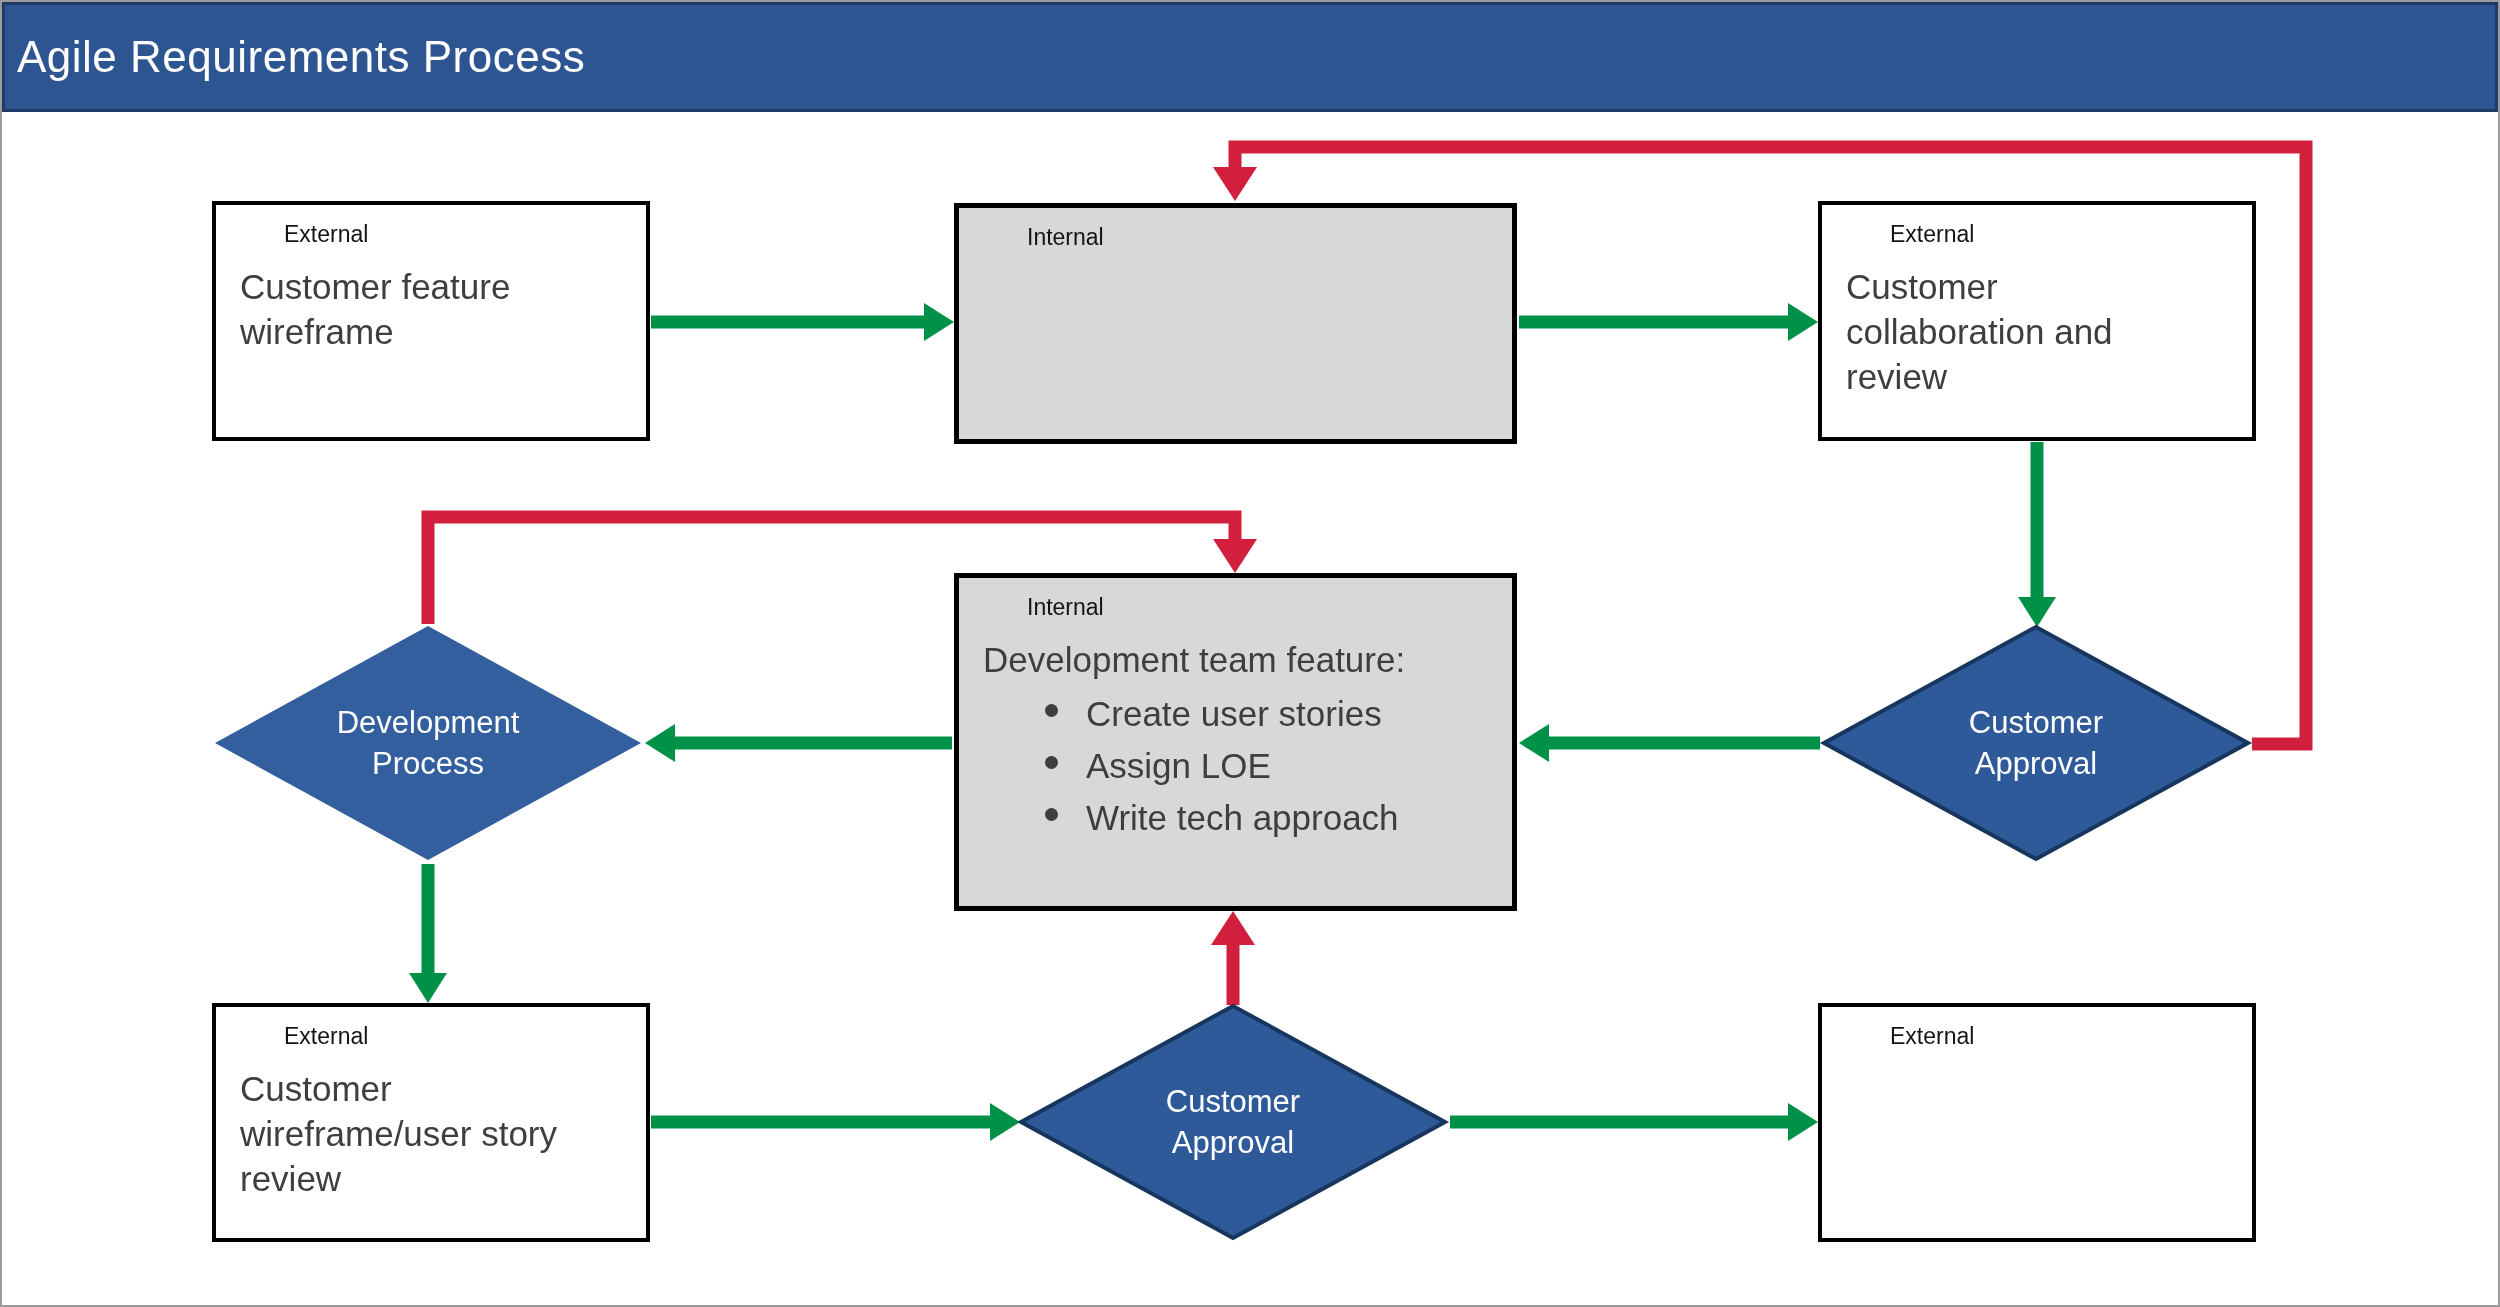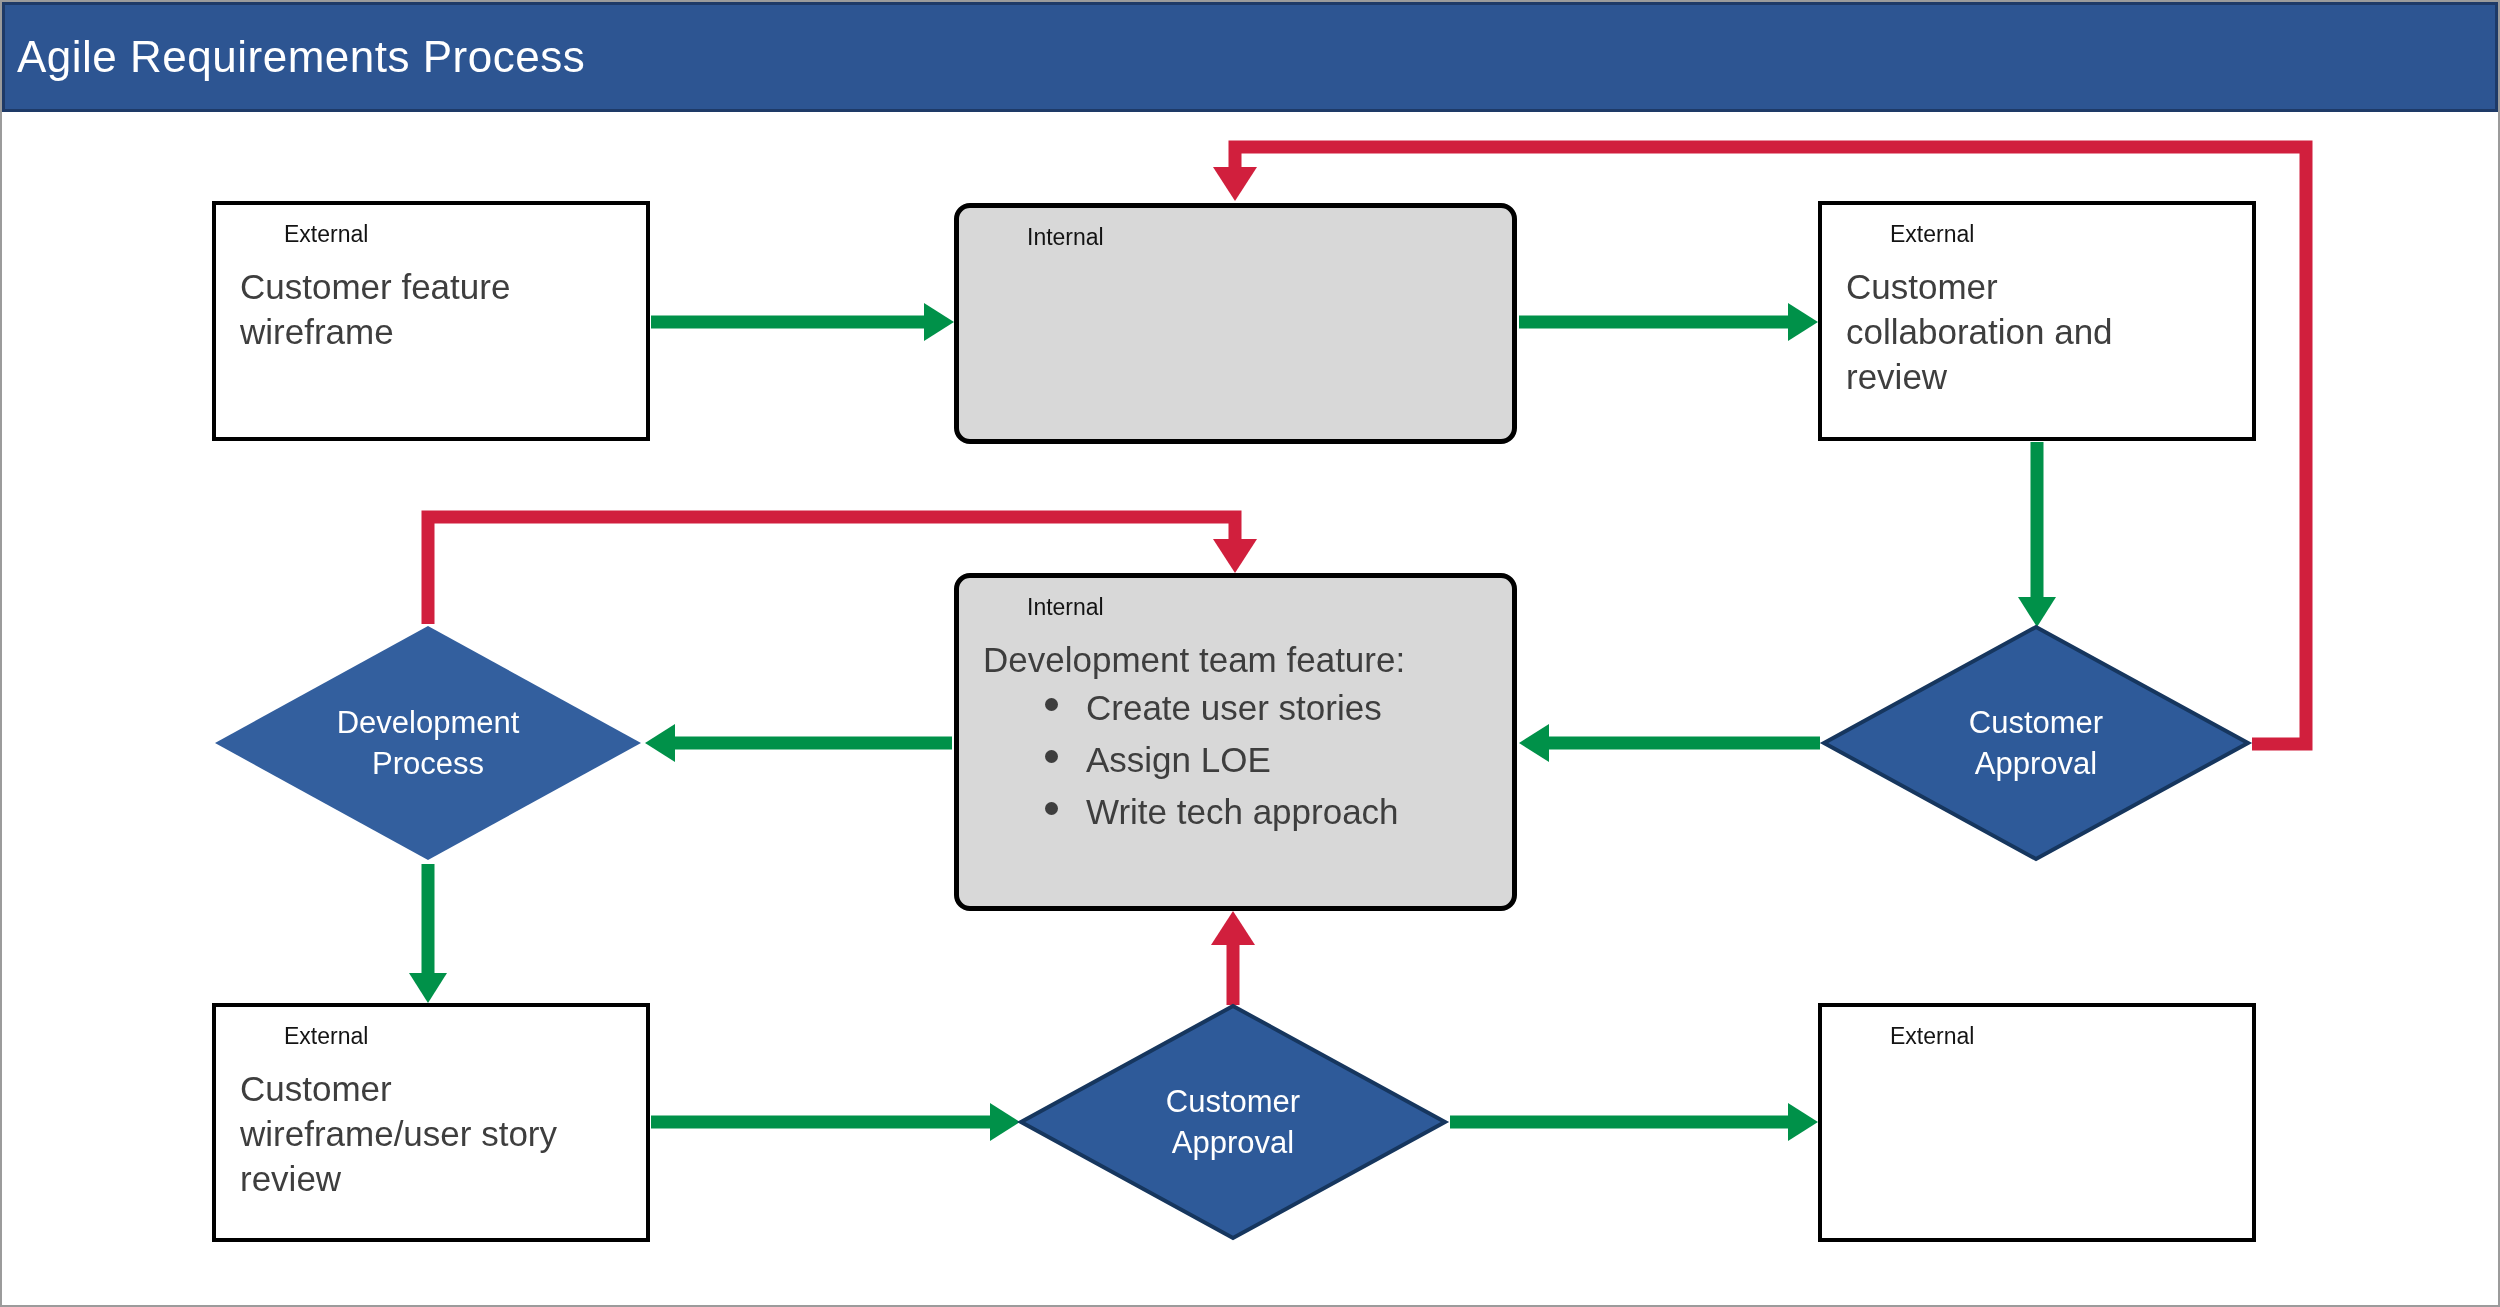--- a/index.html
+++ b/index.html
@@ -14,24 +14,24 @@
   .titlebar .t{color:#fff;font-size:44px;padding-left:12px;letter-spacing:0.5px;}
   
   svg.arrows{position:absolute;left:0;top:0;width:2500px;height:1307px;}
   .ln-green{stroke:var(--green,#009149);stroke-width:13;fill:none;}
   .ln-red{stroke:var(--red,#d11f3d);stroke-width:13;fill:none;stroke-linejoin:miter;}
   .hd-green{fill:var(--green,#009149);stroke:none;}
   .hd-red{fill:var(--red,#d11f3d);stroke:none;}
   
   .pbox{position:absolute;box-sizing:border-box;background:var(--external_bg,#fff);
         border:4px solid var(--box_border,#000);padding:16px 24px;}
-  .pbox.internal{background:var(--internal_bg,#d8d8d8);border-width:5px;border-radius:16px;}
+  .pbox.internal{background:var(--internal_bg,#d8d8d8);border-width:5px;}
   .tag{font-size:23px;color:var(--tag,#141414);margin-bottom:16px;margin-left:44px;}
   .ptext{font-size:35px;color:var(--text_dark,#3e3e3e);line-height:45px;white-space:pre-line;}
-  .bullets{}
+  .bullets{margin-top:6px;}
   .brow{display:flex;align-items:baseline;margin-left:62px;line-height:52px;}
   .dot{width:13px;height:13px;border-radius:50%;background:var(--text_dark,#3e3e3e);
        flex:0 0 13px;margin-right:28px;position:relative;top:-9px;}
   .btext{font-size:35px;color:var(--text_dark,#3e3e3e);}
   
   .diamond{position:absolute;}
   .diamond svg{position:absolute;left:0;top:0;width:100%;height:100%;overflow:visible;}
   .d-plain{fill:var(--diamond_fill_light,#335f9e);stroke:none;}
   .d-bordered{fill:var(--diamond_fill,#2e5a99);stroke:var(--diamond_border,#16365e);stroke-width:4;}
   .dtext{position:absolute;left:0;top:0;width:100%;height:100%;

